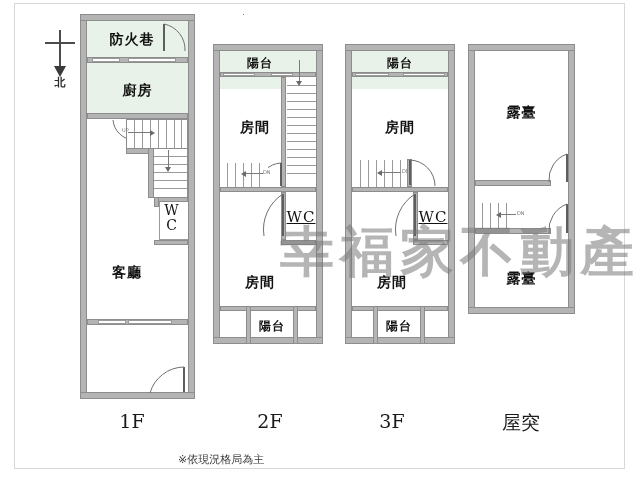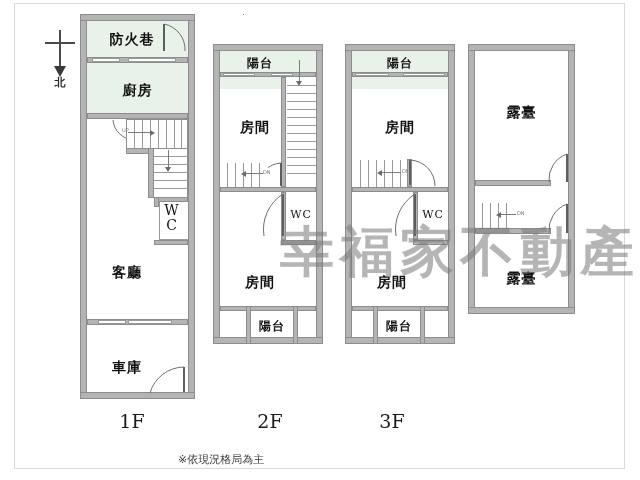--- a/index.html
+++ b/index.html
@@ -99,22 +99,23 @@
   .rlabel.cn {
     font-size: 14px;
     font-weight: bold;
   }
   .rlabel.cn-sm {
     font-size: 12px;
     font-weight: bold;
   }
   .rlabel.wc {
     font-family: "DejaVu Serif", serif;
-    font-size: 11px;
+    font-size: 15px;
     font-weight: normal;
+    text-decoration: underline;
   }
   .rlabel.wc-stack {
     font-family: "DejaVu Serif", serif;
     font-size: 14px;
     line-height: 15px;
   }
 
   
   .door {
     position: absolute;
@@ -283,21 +284,20 @@
     </div>
     <div class="wall" style="left:74px; top:226px; width:34px; height:5px;"></div>
     <div class="wall" style="left:74px; top:183px; width:5px; height:10px;"></div>
 
     <div class="rlabel cn" style="left:7px; top:250px; width:80px;text-align:center;">客廳</div>
 
     <div class="wall" style="left:7px; top:305px; width:101px; height:6px;"></div>
     <div class="window" style="left:18px; top:306px; width:28px; height:4px;"></div>
     <div class="window" style="left:48px; top:306px; width:44px; height:4px;"></div>
 
-    <div class="rlabel cn" style="left:7px; top:345px; width:80px;">車庫</div>
 
     <svg style="position:absolute; left:60px; top:352px; width:46px; height:30px;" viewBox="0 0 46 30">
       <path d="M 44 1 L 44 26" stroke="#5e5e5e" stroke-width="2" fill="none"></path>
       <path d="M 44 1 A 36 36 0 0 0 10 27" stroke="#6f6f6f" stroke-width="1" fill="none"></path>
     </svg>
   </div>
 
   <div class="plan" style="left:213px; top:44px; width:110px; height:300px;">
 
     <div class="wall" style="left:0;   top:0;   width:7px;  height:300px;"></div>
@@ -441,16 +441,17 @@
     </svg>
 
     <div class="rlabel cn" style="left:7px; top:226px; width:93px;">露臺</div>
   </div>
 
   <div class="watermark">幸福家不動產</div>
 
   <div class="floor-caption" style="left:102px; top:410px; width:60px;">1F</div>
   <div class="floor-caption" style="left:240px; top:410px; width:60px;">2F</div>
   <div class="floor-caption" style="left:362px; top:410px; width:60px;">3F</div>
+  <div class="floor-caption" style="left:486px; top:410px; width:70px;">屋突</div>
 
   <div class="note" style="left:178px; top:452px;">※依現況格局為主</div>
 
 </div>
 
 </body></html>

